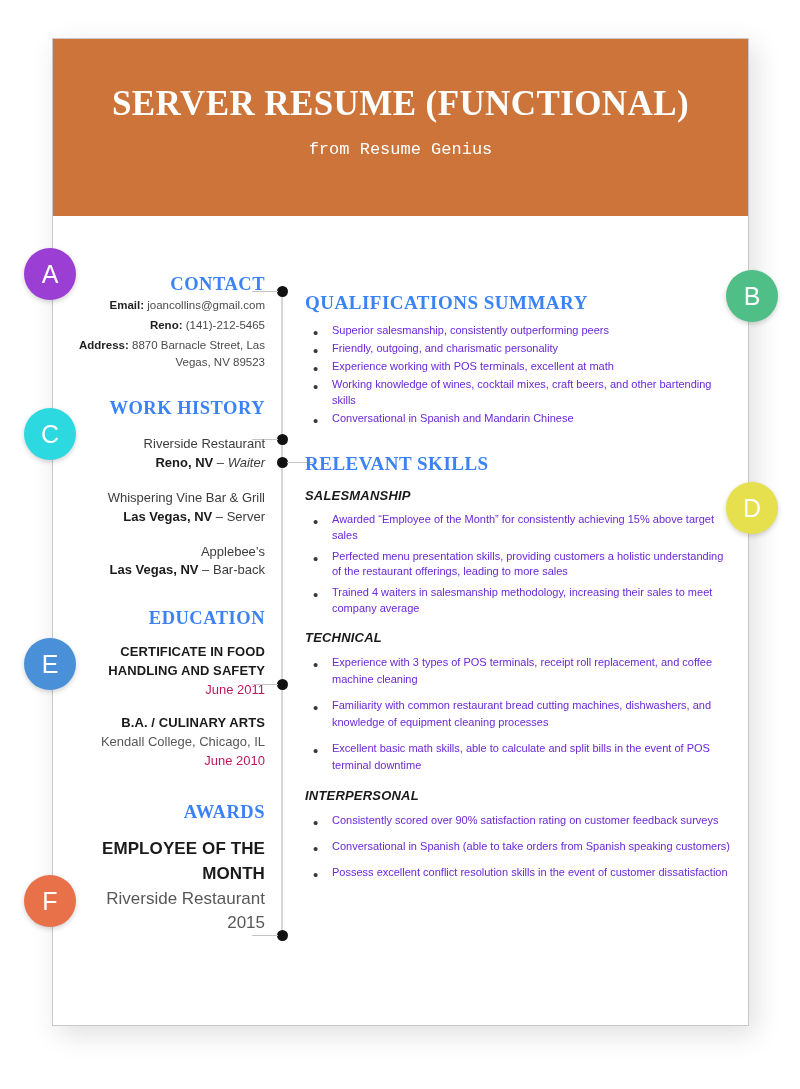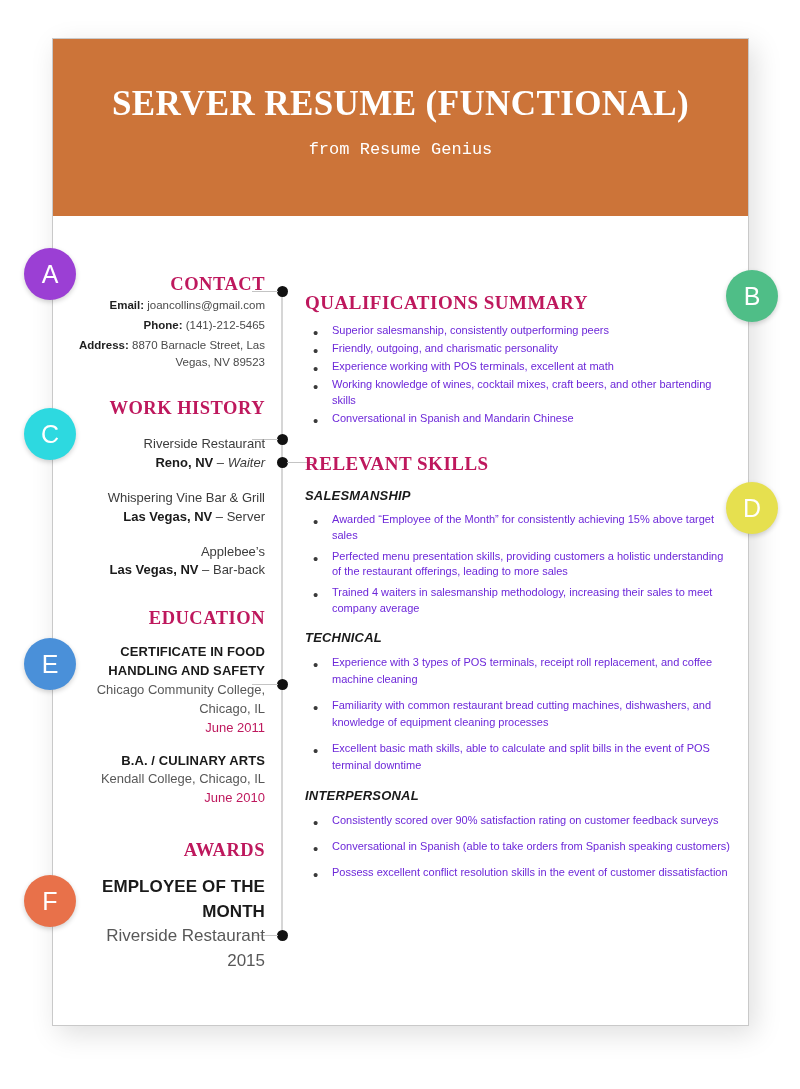--- a/index.html
+++ b/index.html
@@ -93,21 +93,21 @@
     top: 0;
     width: 212px;
     padding-left: 12px;
     text-align: right;
     color: #3c3c3c;
   }
   .sec-head {
     font-family: "Liberation Serif", serif;
     font-weight: bold;
     font-size: 18.5px;
-    color: #be185d;
+    color: #3b82f6;
     letter-spacing: 0.5px;
   }
   .contact-row {
     font-size: 11.5px;
     line-height: 1.55;
     color: #4a4a4a;
     margin-top: 2px;
   }
   .contact-row b { color: #1f1f1f; font-weight: bold; }
 
@@ -220,21 +220,21 @@
     <div id="left-column">
 
       <div style="margin-top:58px">
         <div class="sec-head">CONTACT</div>
 
         <div class="contact-row">
           <b>Email:</b>
           <span>joancollins@gmail.com</span>
         </div>
         <div class="contact-row">
-          <b>Phone:</b>
+          <b>Reno:</b>
           <span>(141)-212-5465</span>
         </div>
         <div class="contact-row">
           <b>Address:</b>
           <span>8870 Barnacle Street, Las Vegas, NV 89523</span>
         </div>
       </div>
 
       <div style="margin-top:26px">
         <div class="sec-head">WORK HISTORY</div>
@@ -253,21 +253,20 @@
           <span class="org">Applebee’s</span>
           <span class="loc">Las Vegas, NV</span><span>  – </span><span>Bar-back</span>
         </div>
       </div>
 
       <div style="margin-top:28px">
         <div class="sec-head">EDUCATION</div>
 
         <div class="edu-block">
           <span class="degree">CERTIFICATE IN FOOD HANDLING AND SAFETY</span>
-          <span class="school">Chicago Community College, Chicago, IL</span>
           <span class="date">June 2011</span>
         </div>
 
         <div class="edu-block">
           <span class="degree">B.A. / CULINARY ARTS</span>
           <span class="school">Kendall College, Chicago, IL</span>
           <span class="date">June 2010</span>
         </div>
       </div>
 

